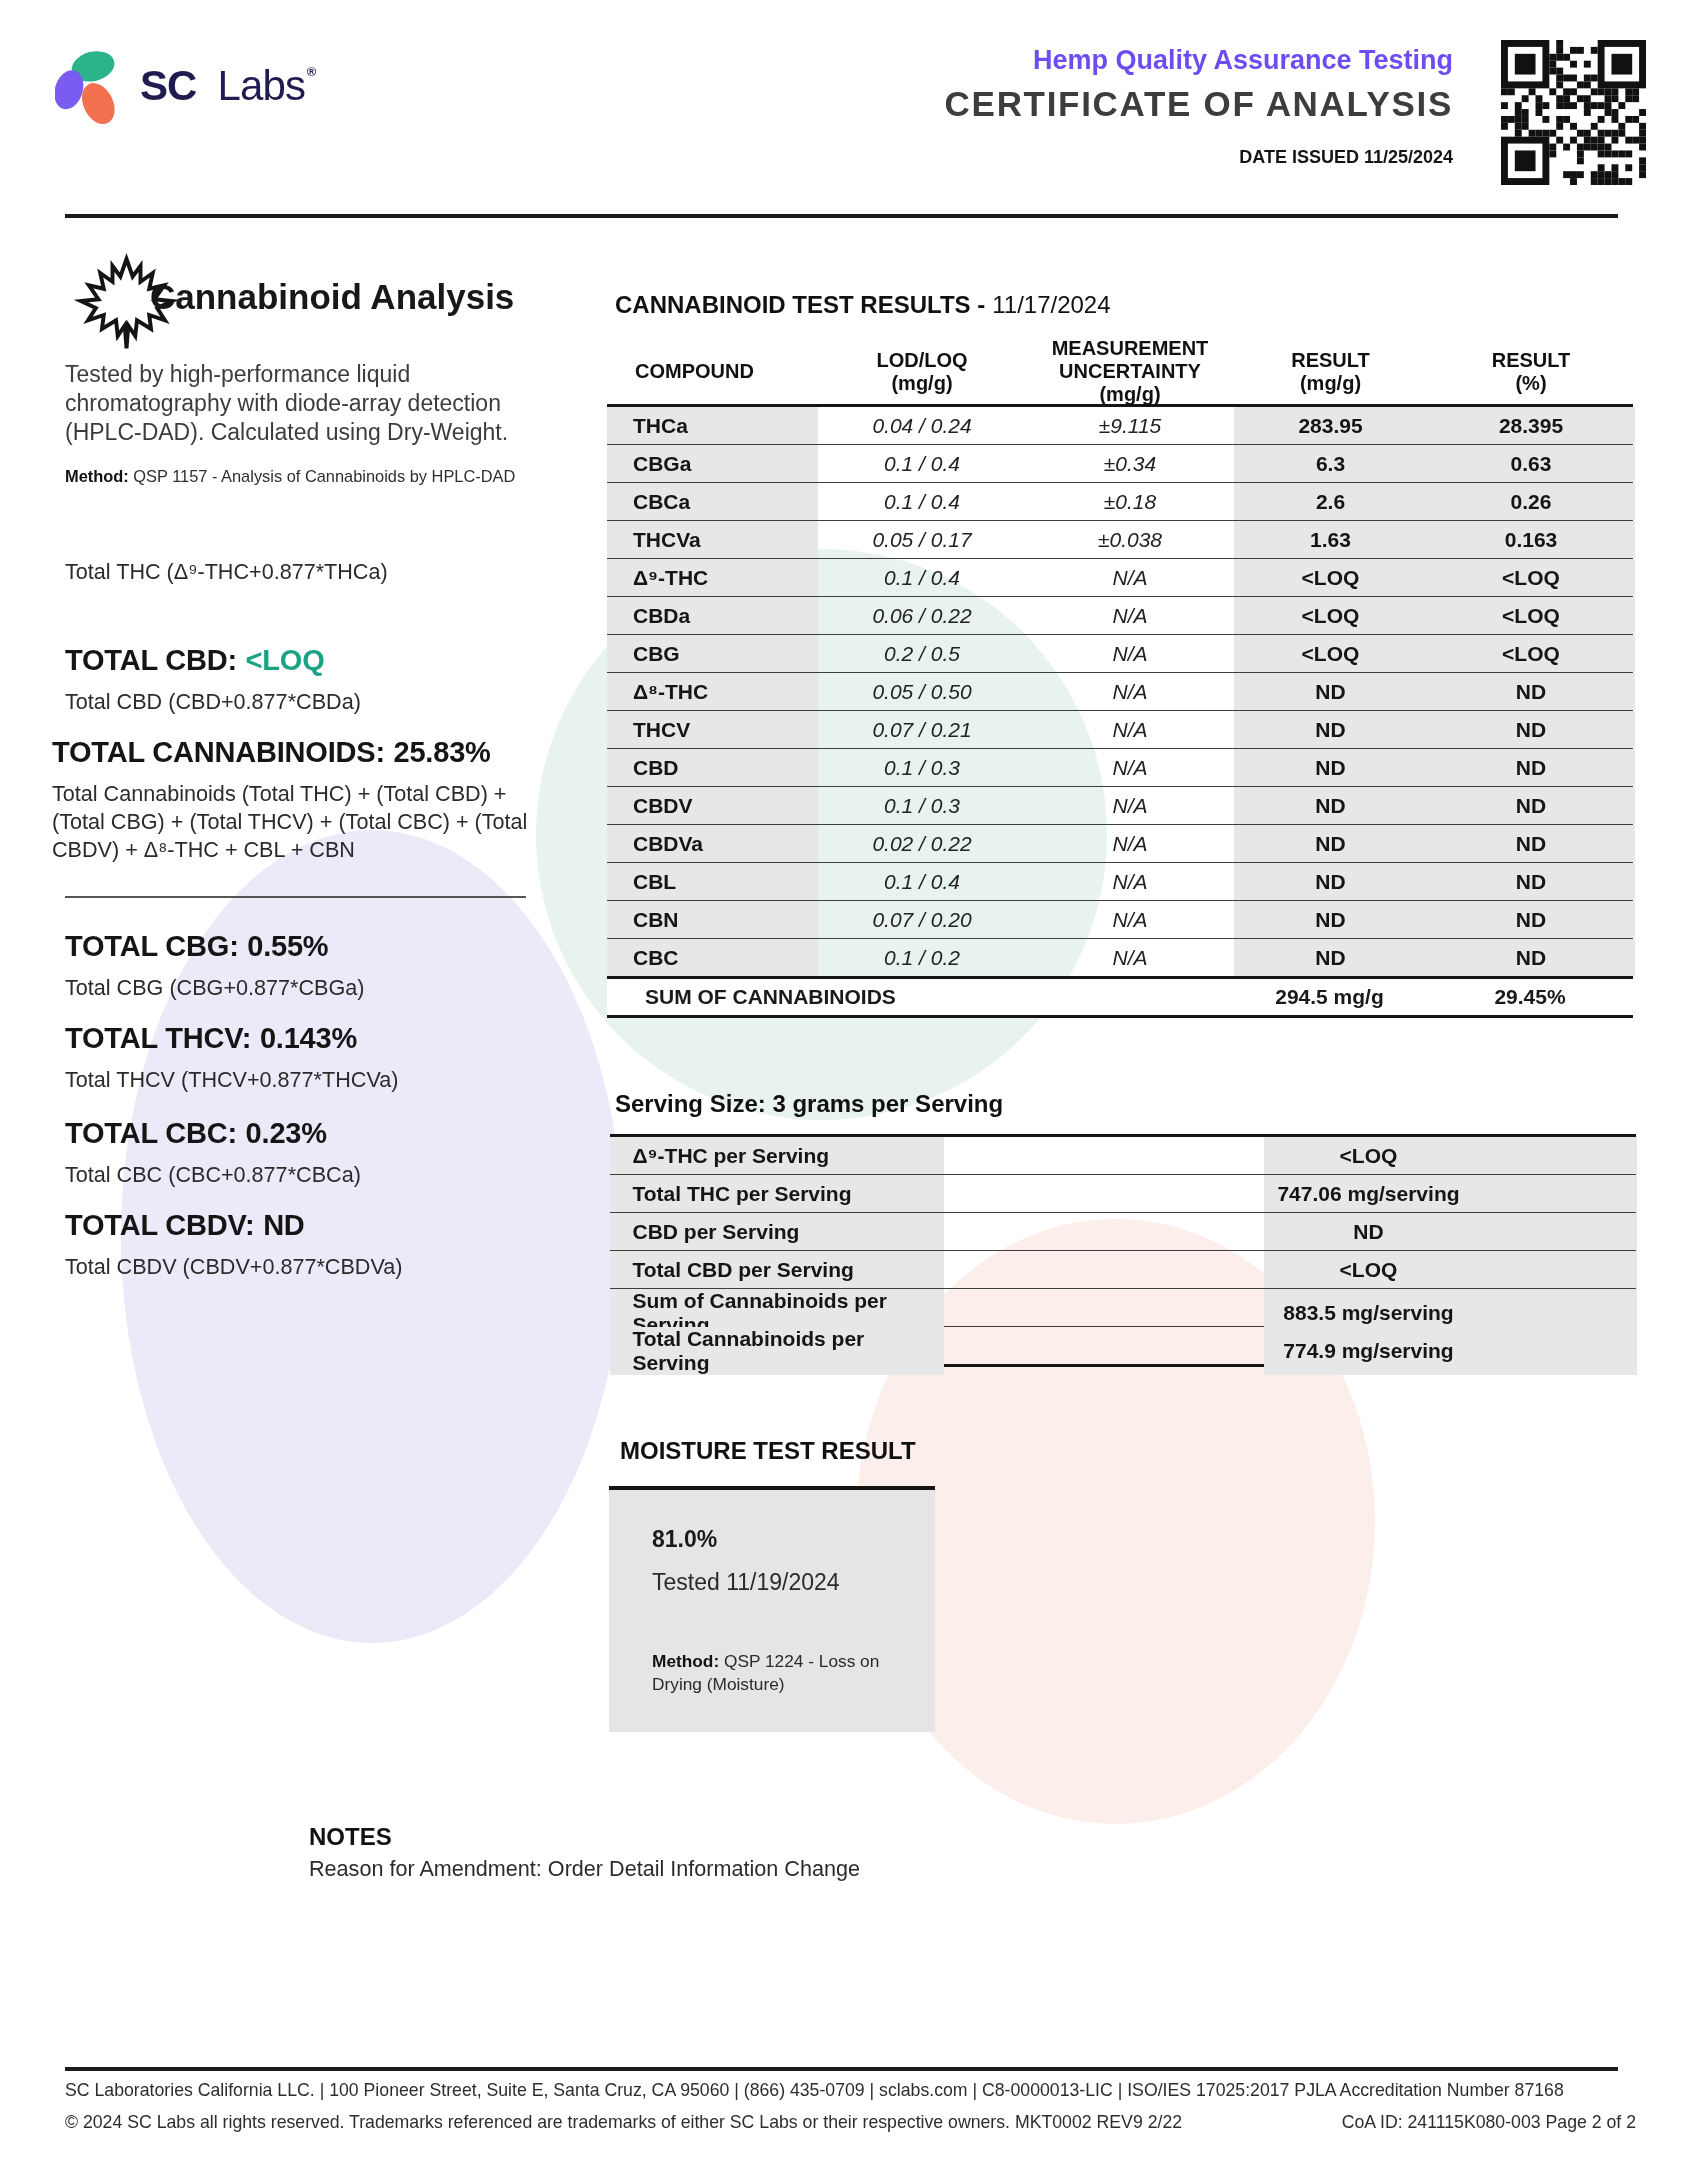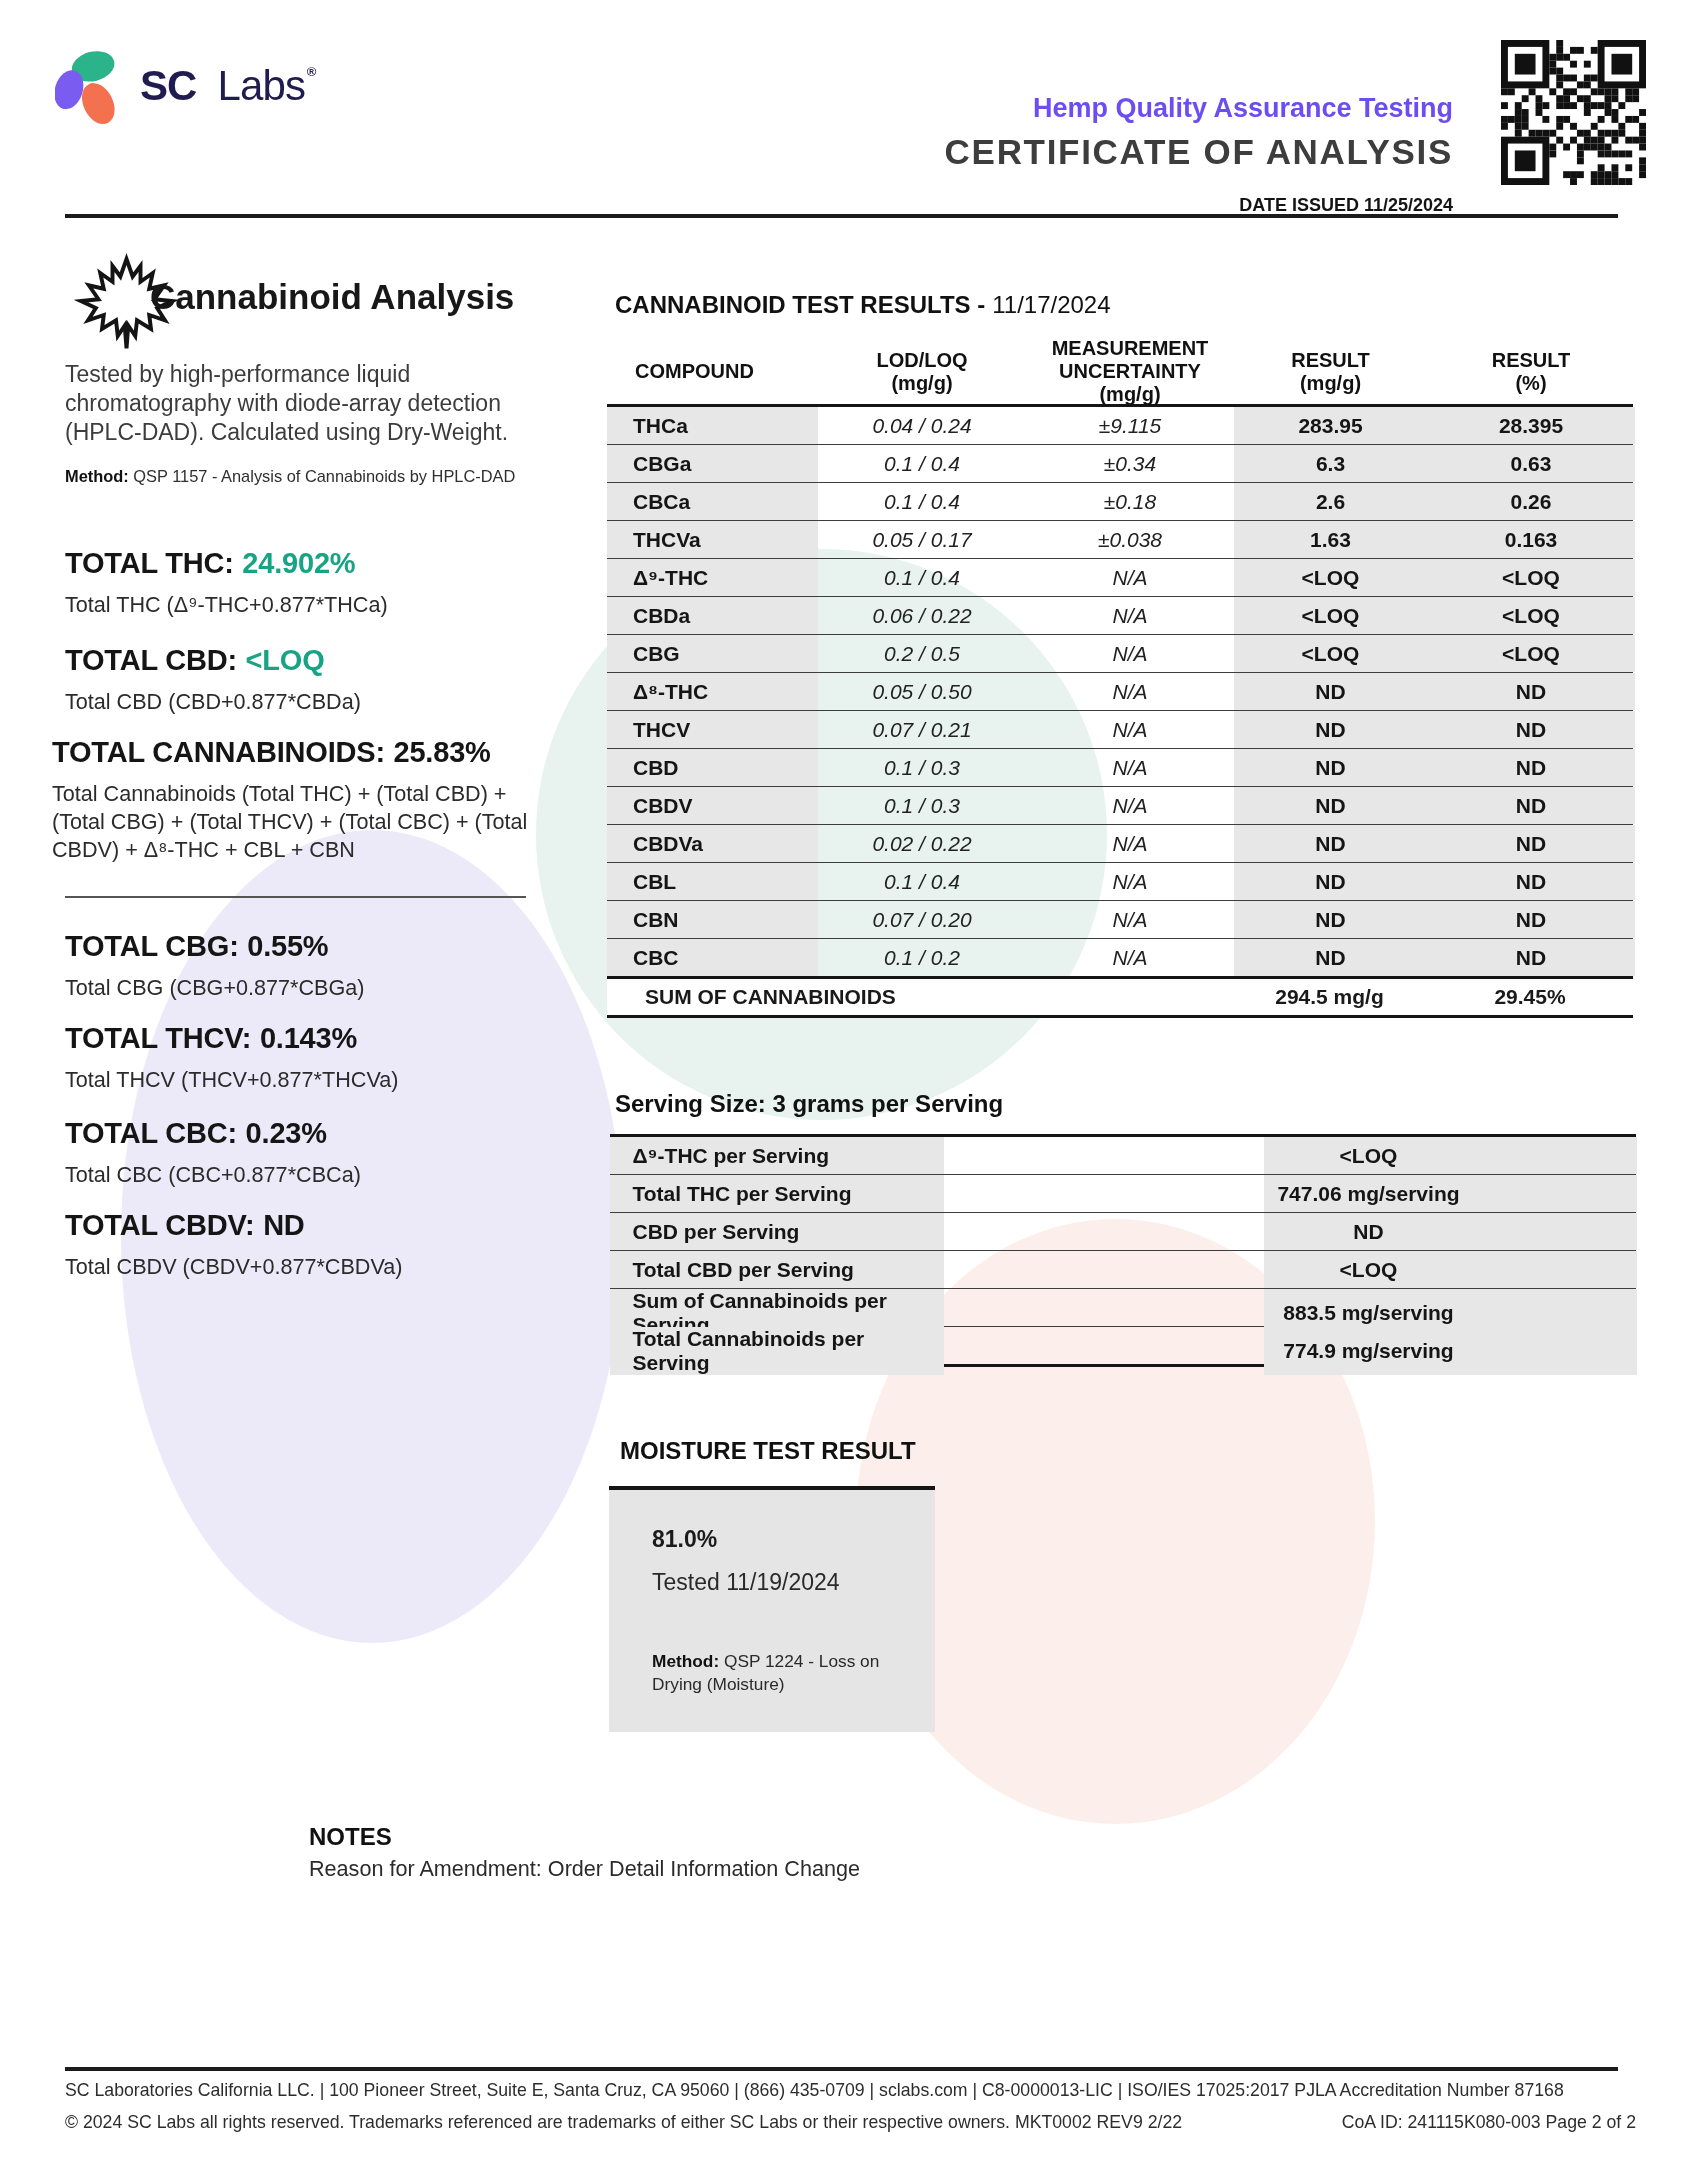--- a/index.html
+++ b/index.html
@@ -12,21 +12,21 @@
   .blob-mint{left:536px;top:549px;width:571px;height:571px;background:#E8F3EF;}
   .blob-pink{left:856px;top:1219px;width:519px;height:605px;background:#FCEFEB;}
   .z{z-index:1;}
   
   .logo-mark{left:55px;top:48px;width:71px;height:80px;}
   .brand{left:140px;top:62px;font-size:42px;color:#201C50;letter-spacing:-0.9px;}
   .brand .sc{font-weight:900;}
   .brand .labs{font-weight:500;margin-left:21px;}
   .brand .reg{font-size:13px;vertical-align:24px;font-weight:700;margin-left:1.7px;}
   .header-right{right:230px;top:45px;text-align:right;}
-  .program{font-size:27px;font-weight:700;color:#6C4DF2;margin-top:48px;}
+  .program{font-size:27px;font-weight:700;color:#6C4DF2;}
   .doc-title{font-size:35px;font-weight:600;color:#3d3d3d;letter-spacing:1.7px;margin-top:7.8px;}
   .date-issued{font-size:18px;font-weight:700;color:#141414;margin-top:23px;}
   .qr{left:1501px;top:40px;width:145px;height:145px;}
   .qr svg rect{fill:#111;}
   .rule{background:#1b1b1b;}
   .top-rule{left:65px;top:214px;width:1553px;height:3.5px;}
   
   .leaf-icon{left:74px;top:251px;width:105px;height:107px;}
   .analysis-title{left:150px;top:277px;font-size:35px;font-weight:600;color:#181818;}
   .analysis-desc{left:65px;top:360px;width:489px;font-size:23px;line-height:29px;color:#3c3c3c;}
@@ -260,21 +260,20 @@
     </svg>
   </div>
   <div class="abs z analysis-title">Cannabinoid Analysis</div>
   <div class="abs z analysis-desc">Tested by high-performance liquid chromatography with diode-array detection (HPLC-DAD). Calculated using Dry-Weight.</div>
   <div class="abs z analysis-method">
     <span class="blab">Method:</span>
     <span>QSP 1157 - Analysis of Cannabinoids by HPLC-DAD</span>
   </div>
 
   <div class="abs z t0">
-    <div class="total-label"><span>TOTAL THC:</span><span class="val green">24.902%</span></div>
     <div class="total-formula">Total THC (Δ⁹-THC+0.877*THCa)</div>
   </div>
   <div class="abs z t1">
     <div class="total-label"><span>TOTAL CBD:</span><span class="val green">&lt;LOQ</span></div>
     <div class="total-formula">Total CBD (CBD+0.877*CBDa)</div>
   </div>
   <div class="abs z t2">
     <div class="total-label"><span>TOTAL CANNABINOIDS:</span><span class="val">25.83%</span></div>
     <div class="total-formula">Total Cannabinoids (Total THC) + (Total CBD) + (Total CBG) + (Total THCV) + (Total CBC) + (Total CBDV) + Δ⁸-THC + CBL + CBN</div>
   </div>

